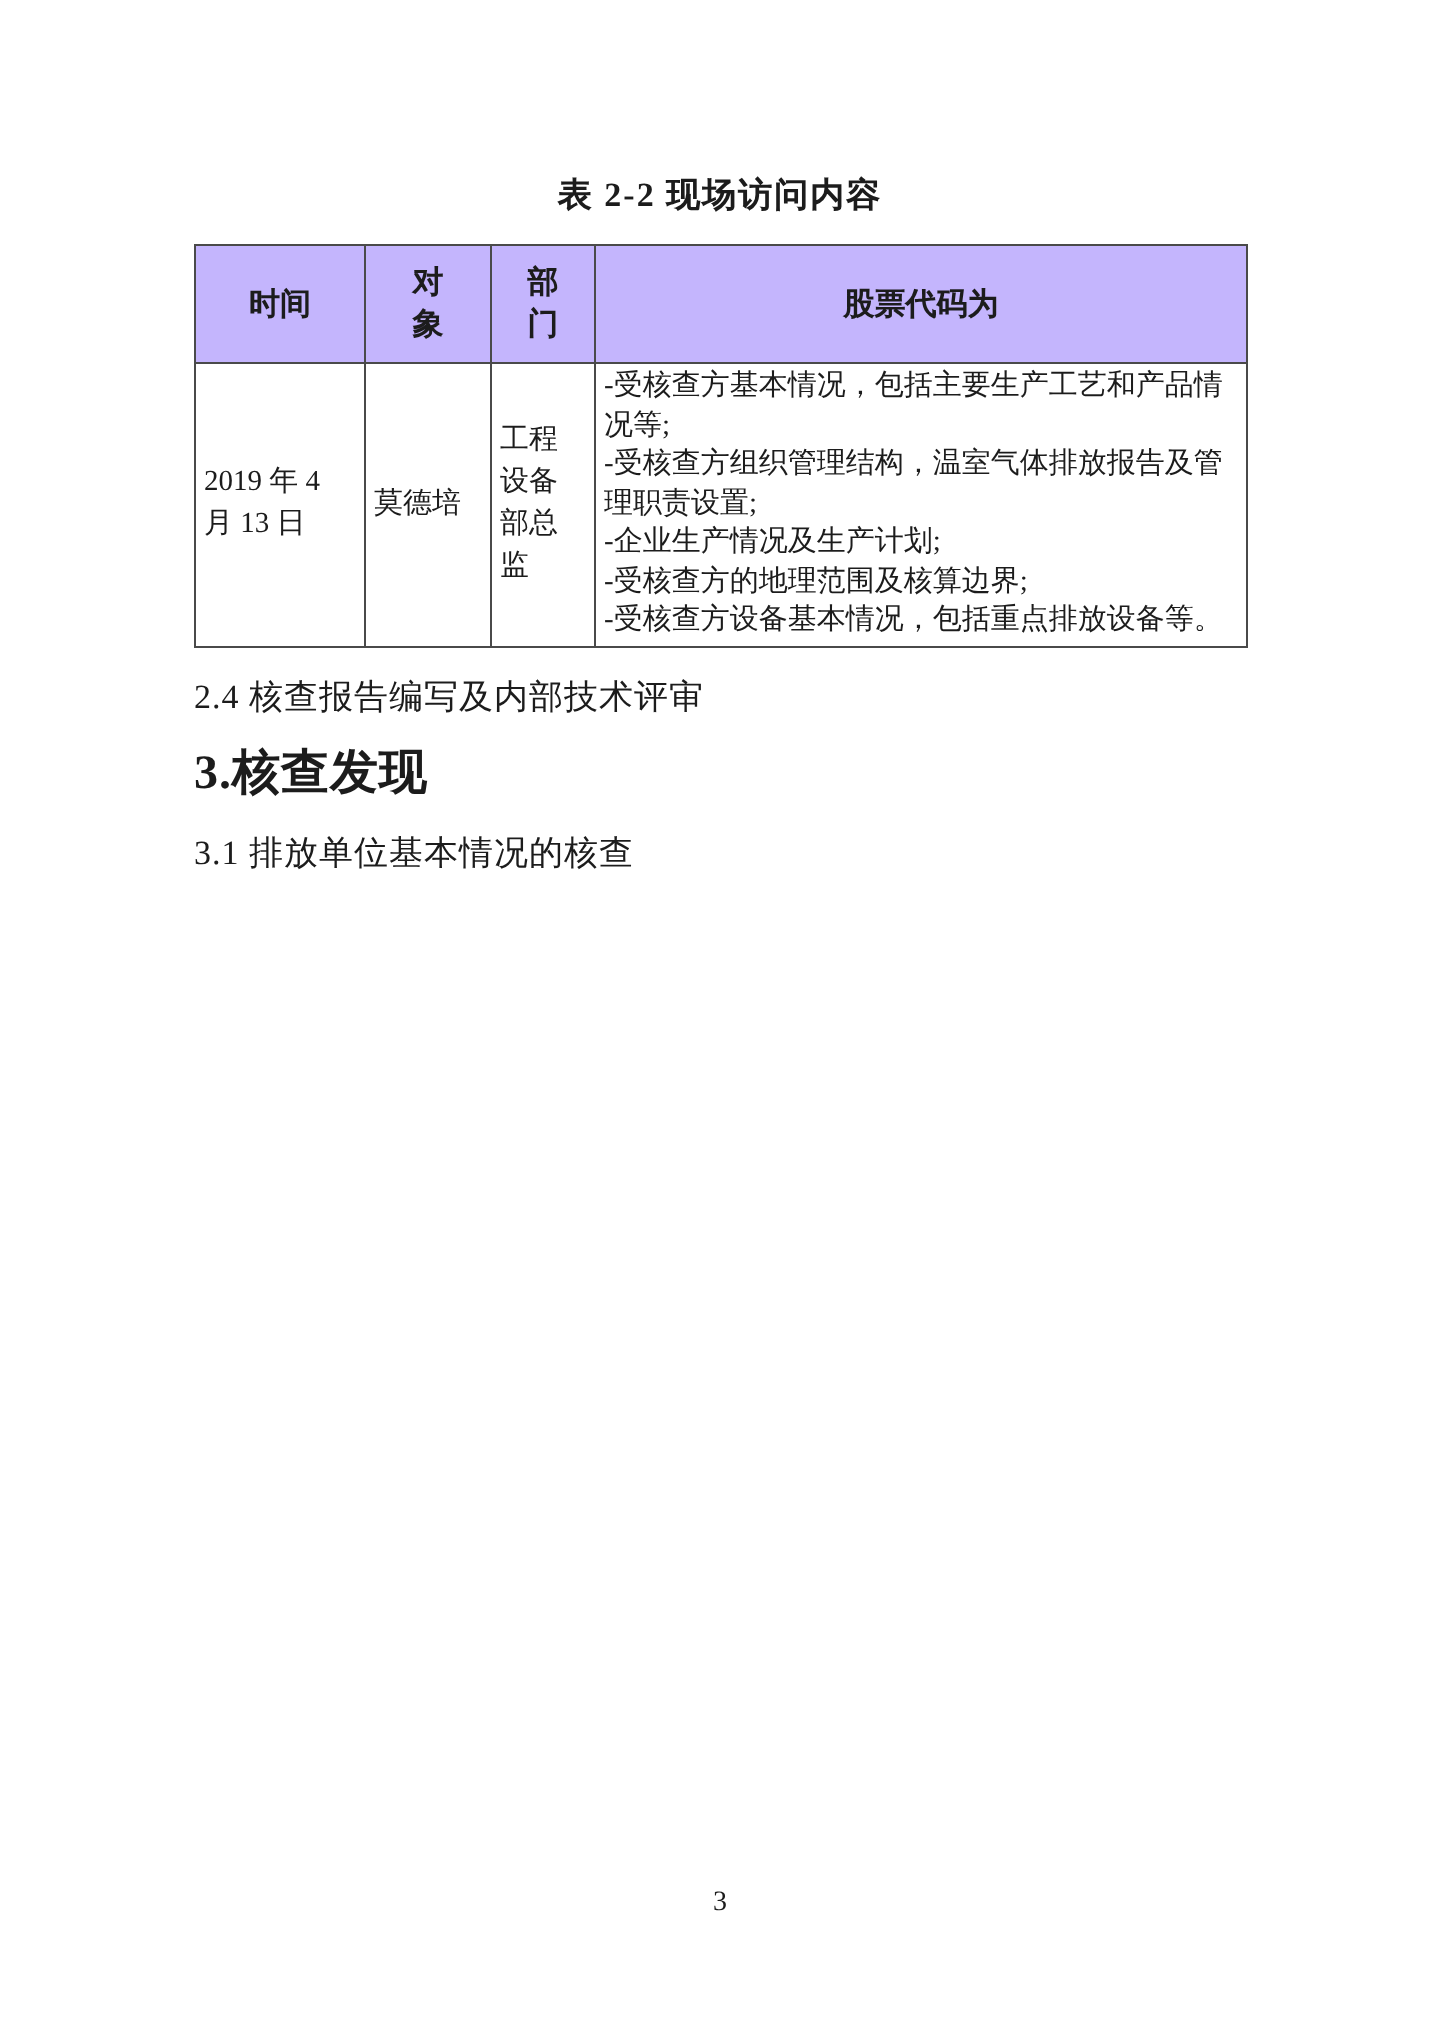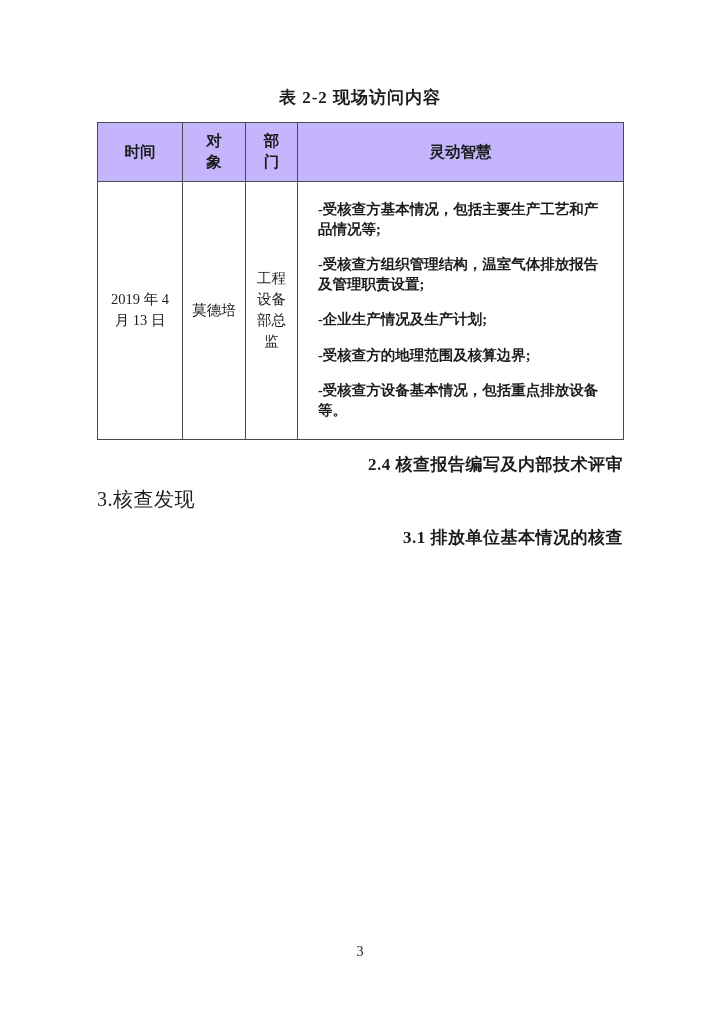--- a/index.html
+++ b/index.html
@@ -42,40 +42,38 @@
     font-weight: bold;
     font-size: 15.5px;
     padding: 8px 16px;
     text-align: center;
   }
   .col-time    { width: 85px; }
   .col-person  { width: 63px; }
   .col-dept    { width: 52px; }
   .col-content { width: 326px; }
   td.cell-time, td.cell-person, td.cell-dept {
-    text-align: center;
     padding: 3px 4px;
     line-height: 1.45;
   }
   td.cell-content {
     text-align: left;
     padding: 2px 4px;
     line-height: 1.35;
   }
-  td.cell-content .visit-item { margin: 16px; font-weight: bold; }
+  td.cell-content .visit-item { margin: 0; }
   .h-sub {
-    font-weight: bold;
+    font-weight: normal;
     font-size: 17px;
     margin: 13px 0 4px 0;
     letter-spacing: 0.5px;
-    text-align: right;
   }
   .h-main {
-    font-weight: normal;
-    font-size: 20px;
+    font-weight: bold;
+    font-size: 24px;
     margin: 10px 0 2px 0;
     letter-spacing: 0.5px;
   }
   .para {
     font-size: 16.5px;
     line-height: 2.4;
     letter-spacing: 1px;
     text-align: justify;
     text-indent: 2em;
     margin: 0;
@@ -101,21 +99,21 @@
       <col class="col-time">
       <col class="col-person">
       <col class="col-dept">
       <col class="col-content">
     </colgroup>
     <thead>
       <tr>
         <th>时间</th>
         <th>对象</th>
         <th>部门</th>
-        <th>灵动智慧</th>
+        <th>股票代码为</th>
       </tr>
     </thead>
     <tbody>
       <tr>
         <td class="cell-time">2019 年 4 月 13 日</td>
         <td class="cell-person">莫德培</td>
         <td class="cell-dept">工程设备部总监</td>
         <td class="cell-content">
           <p class="visit-item">-受核查方基本情况，包括主要生产工艺和产品情况等;</p>
           <p class="visit-item">-受核查方组织管理结构，温室气体排放报告及管理职责设置;</p>

